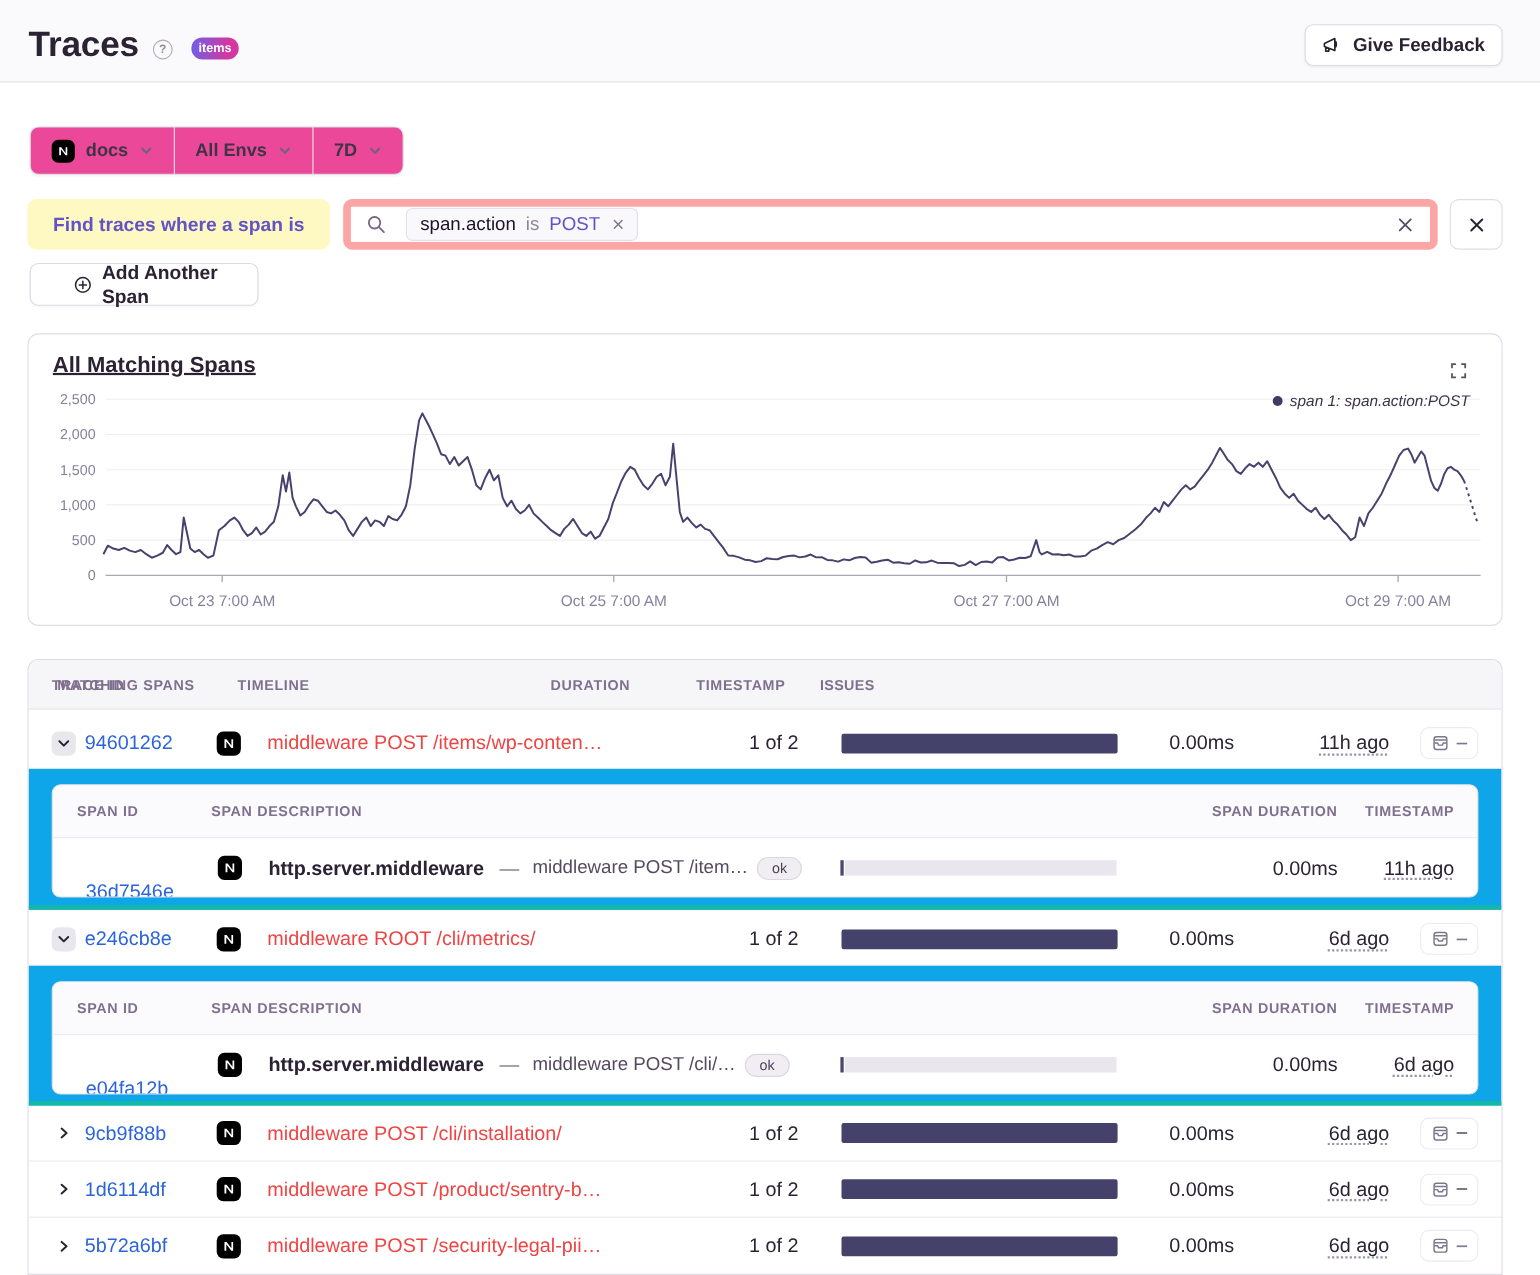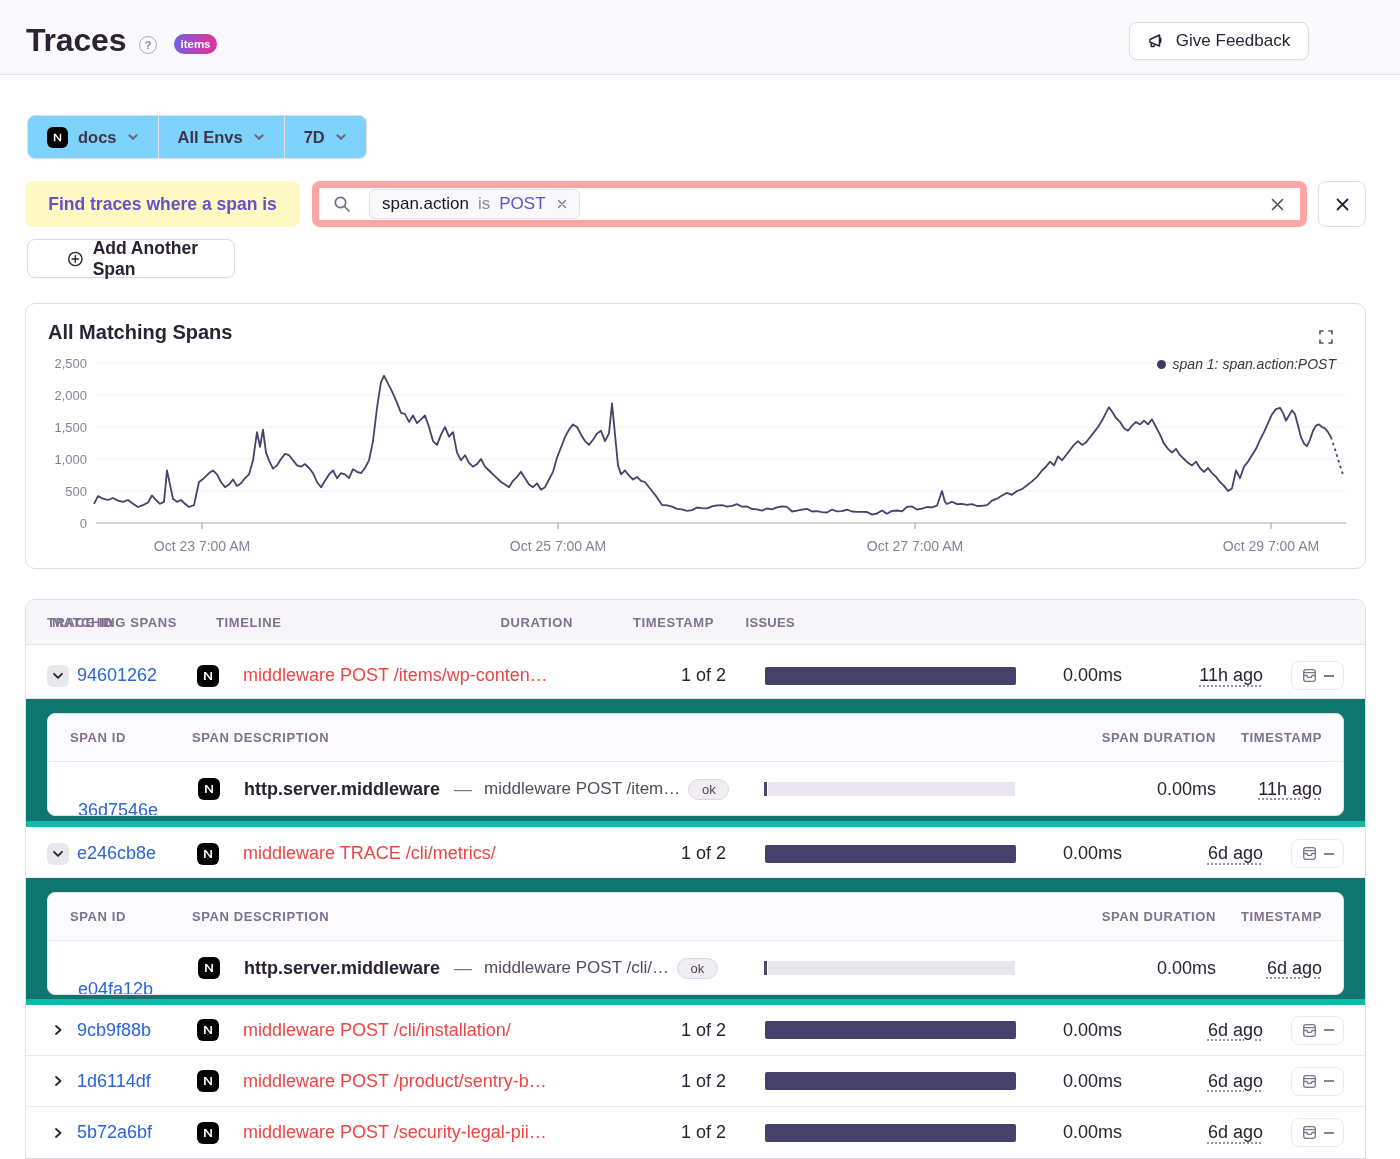--- a/index.html
+++ b/index.html
@@ -4,43 +4,43 @@
 <style>
   * { margin:0; padding:0; box-sizing:border-box; }
   html,body { width:1400px; height:1159px; background:#fff; font-family:"Liberation Sans", sans-serif; }
   #page { position:relative; width:1400px; height:1159px; overflow:hidden; background:#fff; color:#2b2233; }
 
   
   #hdr { position:absolute; left:0; top:0; width:1400px; height:75px; background:#faf9fb; border-bottom:1px solid #e7e3ec; }
   #hdr h1 { position:absolute; left:26px; top:22px; font-size:32px; font-weight:bold; letter-spacing:-0.2px; color:#2b2233; }
   .qmark { position:absolute; left:139px; top:36px; width:18px; height:18px; border:1.5px solid #b3abbc; border-radius:50%; color:#918a9c; font-size:11px; font-weight:bold; text-align:center; line-height:16px; }
   .beta { position:absolute; left:174px; top:34px; width:43px; height:20px; border-radius:10px; background:linear-gradient(95deg,#6e5fe6 0%,#d6369f 80%); color:#fff; font-size:11.5px; font-weight:bold; text-align:center; line-height:20px; }
-  .feedback { position:absolute; left:1129px; top:22px; width:180px; height:38px; background:#fff; border:1px solid #ddd8e4; border-radius:8px; box-shadow:0 1px 2px rgba(43,34,51,.04); display:flex; align-items:center; justify-content:center; gap:9px; font-size:17px; font-weight:normal; color:#2b2233; }
+  .feedback { position:absolute; left:1186px; top:22px; width:180px; height:38px; background:#fff; border:1px solid #ddd8e4; border-radius:8px; box-shadow:0 1px 2px rgba(43,34,51,.04); display:flex; align-items:center; justify-content:center; gap:9px; font-size:17px; font-weight:bold; color:#2b2233; }
 
   
-  .filterbar { position:absolute; left:27px; top:115px; height:44px; background:#7dd3fc; border:1px solid #e0dce6; border-radius:8px; box-shadow:0 1px 2px rgba(43,34,51,.04); display:flex; align-items:center; }
+  .filterbar { position:absolute; left:27px; top:115px; height:44px; background:#ec4899; border:1px solid #e0dce6; border-radius:8px; box-shadow:0 1px 2px rgba(43,34,51,.04); display:flex; align-items:center; }
   .fseg { display:flex; align-items:center; gap:10px; padding:0 19px; height:100%; font-size:16.5px; font-weight:bold; color:#3e3446; }
   .fsep { width:1px; height:44px; background:#e5e1ea; }
   .nlogo { width:21px; height:21px; background:#000; border-radius:6px; display:inline-flex; align-items:center; justify-content:center; flex:none; }
   .chev { width:12px; height:12px; flex:none; }
 
   
   .findpill { position:absolute; left:25px; top:181px; width:275px; height:46px; background:#fef9c3; border-radius:8px; color:#6253c6; font-size:17.5px; font-weight:bold; display:flex; align-items:center; justify-content:center; }
   .searchbox { position:absolute; left:312px; top:181px; width:995px; height:46px; background:#fff; border:7px solid #fca5a5; border-radius:8px; display:flex; align-items:center; padding:0 14px; }
   .token { margin-left:18px; height:30px; background:#f9f8fb; border:1px solid #e4e0ea; border-radius:6px; display:flex; align-items:center; gap:9px; padding:0 12px; font-size:17px; }
   .token .key { color:#1d1127; }
   .token .op { color:#90849d; }
   .token .val { color:#6252c6; }
   .searchx { margin-left:auto; color:#564a61; }
   .clearbtn { position:absolute; left:1318px; top:181px; width:48px; height:46px; background:#fff; border:1px solid #e0dce6; border-radius:8px; display:flex; align-items:center; justify-content:center; }
   .addspan { position:absolute; left:27px; top:239px; width:208px; height:39px; background:#fff; border:1px solid #ddd8e4; border-radius:8px; box-shadow:0 1px 2px rgba(43,34,51,.04); display:flex; align-items:center; justify-content:center; gap:9px; font-size:17.5px; font-weight:bold; color:#2b2233;padding-left:39px; }
 
   
   .chartpanel { position:absolute; left:25px; top:303px; width:1341px; height:266px; border:1px solid #e0dce6; border-radius:10px; background:#fff; }
-  .charttitle { position:absolute; left:22px; top:17px; font-size:20px; font-weight:bold; color:#2b2233; }
+  .charttitle { position:absolute; left:22px; top:17px; font-size:20px; font-weight:bold; color:#2b2233;text-decoration:underline; }
   .expandico { position:absolute; right:31px; top:25px; }
   .legend { position:absolute; right:29px; top:52px; font-size:14px; color:#3e3446; display:flex; align-items:center; gap:7px;font-style:italic; }
   .legend .dot { width:9px; height:9px; border-radius:50%; background:#3f3b63; }
 
   
   .tbl { position:absolute; left:25px; top:599px; width:1341px; height:560px; border:1px solid #e0dce6; border-top-left-radius:10px; border-top-right-radius:10px; background:#fff; overflow:hidden; }
   .th { height:45px; background:#f6f5f8; border-bottom:1px solid #e7e3ec; display:flex; align-items:center; font-size:13px; font-weight:bold; color:#80708f; letter-spacing:0.6px; }
   .trow { height:54px; display:flex; align-items:center; border-bottom:1px solid #ece9f0; font-size:18px; }
   .trow.last { border-bottom:none; }
   .c-id { width:165px; padding-left:21px; display:flex; align-items:center; flex:none; }
@@ -52,21 +52,21 @@
   .c-dur { width:106px; flex:none; text-align:right; }
   .c-ts { width:141px; flex:none; text-align:right; }
   .c-iss { width:102px; flex:none; display:flex; justify-content:flex-end; padding-right:21px; }
   .chevbtn { width:22px; height:22px; border-radius:6px; background:#e9e7ee; display:flex; align-items:center; justify-content:center; margin-right:8px; flex:none; }
   .chevplain { width:22px; height:22px; display:flex; align-items:center; justify-content:center; margin-right:8px; flex:none; }
   .link { color:#2c64d9; }
   .bar { width:251px; height:18px; background:#44416a; border-radius:2px; }
   .tsu { text-decoration:underline dotted #9a91a6 1.5px; text-underline-offset:4px; }
   .issbox { width:53px; height:29px; border:1px solid #eceaf1; border-radius:8px; display:flex; align-items:center; justify-content:center; gap:7px; color:#7d768e; }
 
-  .graywrap { height:128px; background:#0f766e; border-bottom:6px solid #14b8a6; padding:14px 21px 0 21px; }
+  .graywrap { height:128px; background:#0ea5e9; border-bottom:4px solid #14b8a6; padding:14px 21px 0 21px; }
   .nest { background:#fff; border:1px solid #e2dfe8; border-radius:8px; height:103px; overflow:hidden; }
   .nh { height:48px; background:#fbfafc; border-bottom:1px solid #ece9f0; display:flex; align-items:center; font-size:13px; font-weight:bold; color:#80708f; letter-spacing:0.6px; }
   .nrow { height:54px; display:flex; align-items:center; font-size:18px; }
   .n-id { width:144px; padding-left:22px; flex:none; }
   .nrow .n-id { padding-left:30px;margin-top:43px; }
   .n-desc { flex:1; display:flex; align-items:center; min-width:0; }
   .nrow .n-desc .nlogo { margin-left:6px; }
   .n-tl { width:251px; flex:none; display:flex; align-items:center; }
   .n-dur { width:201px; flex:none; text-align:right; }
   .n-ts { width:127px; flex:none; text-align:right; padding-right:21px; }
@@ -277,21 +277,21 @@
             </svg>
           </span>
         <span class="link">e246cb8e</span>
       </div>
       <div class="c-root">
         <span class="nlogo" style="width:22px;height:22px;margin-right:24px;">
             <svg width="14" height="14" viewBox="0 0 16 16">
               <path fill="#fff" d="M3.5 3.5h2.2l5 6.6V3.5h1.8v9h-1.9L5.4 5.8v6.7H3.5z"></path>
             </svg>
           </span>
-        <span class="rootname">middleware TRACE /cli/metrics/</span>
+        <span class="rootname">middleware ROOT /cli/metrics/</span>
       </div>
       <div class="c-match">
           <div class="c-match-in">1 of 2</div>
         </div>
       <div class="c-tl">
           <div class="bar"></div>
         </div>
       <div class="c-dur">0.00ms</div>
       <div class="c-ts"><span class="tsu">6d ago</span></div>
       <div class="c-iss">

